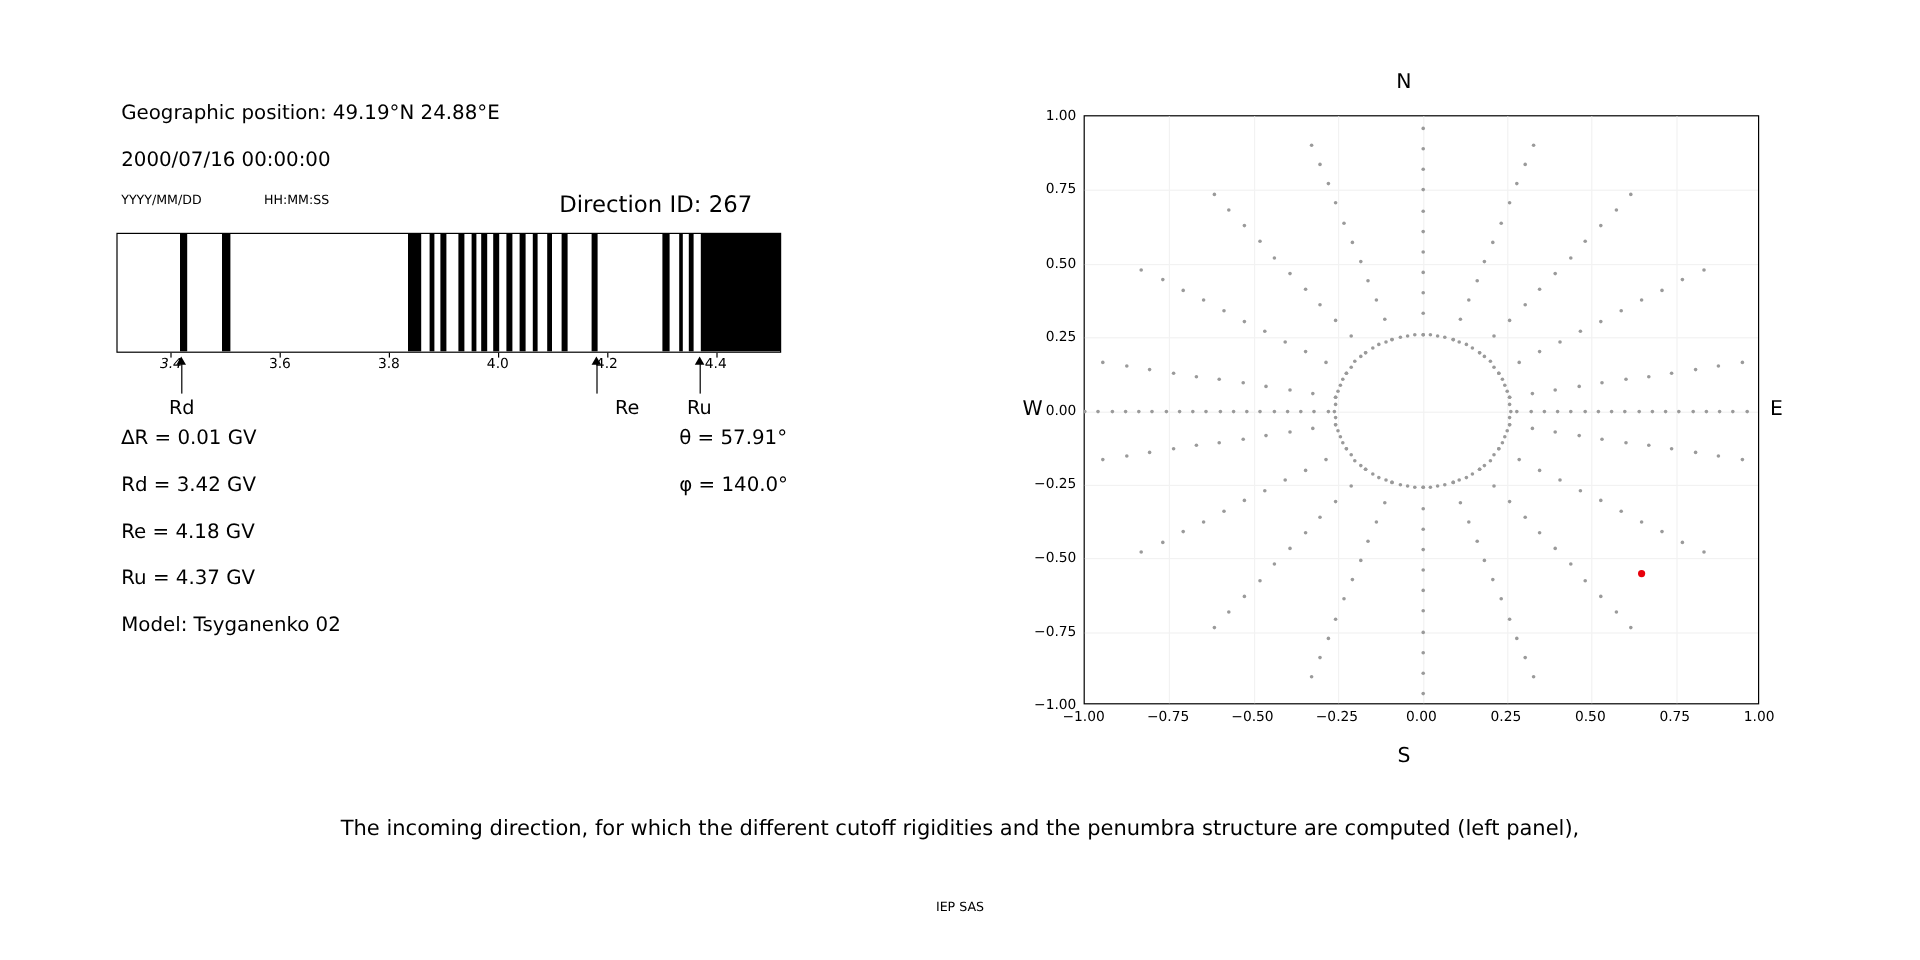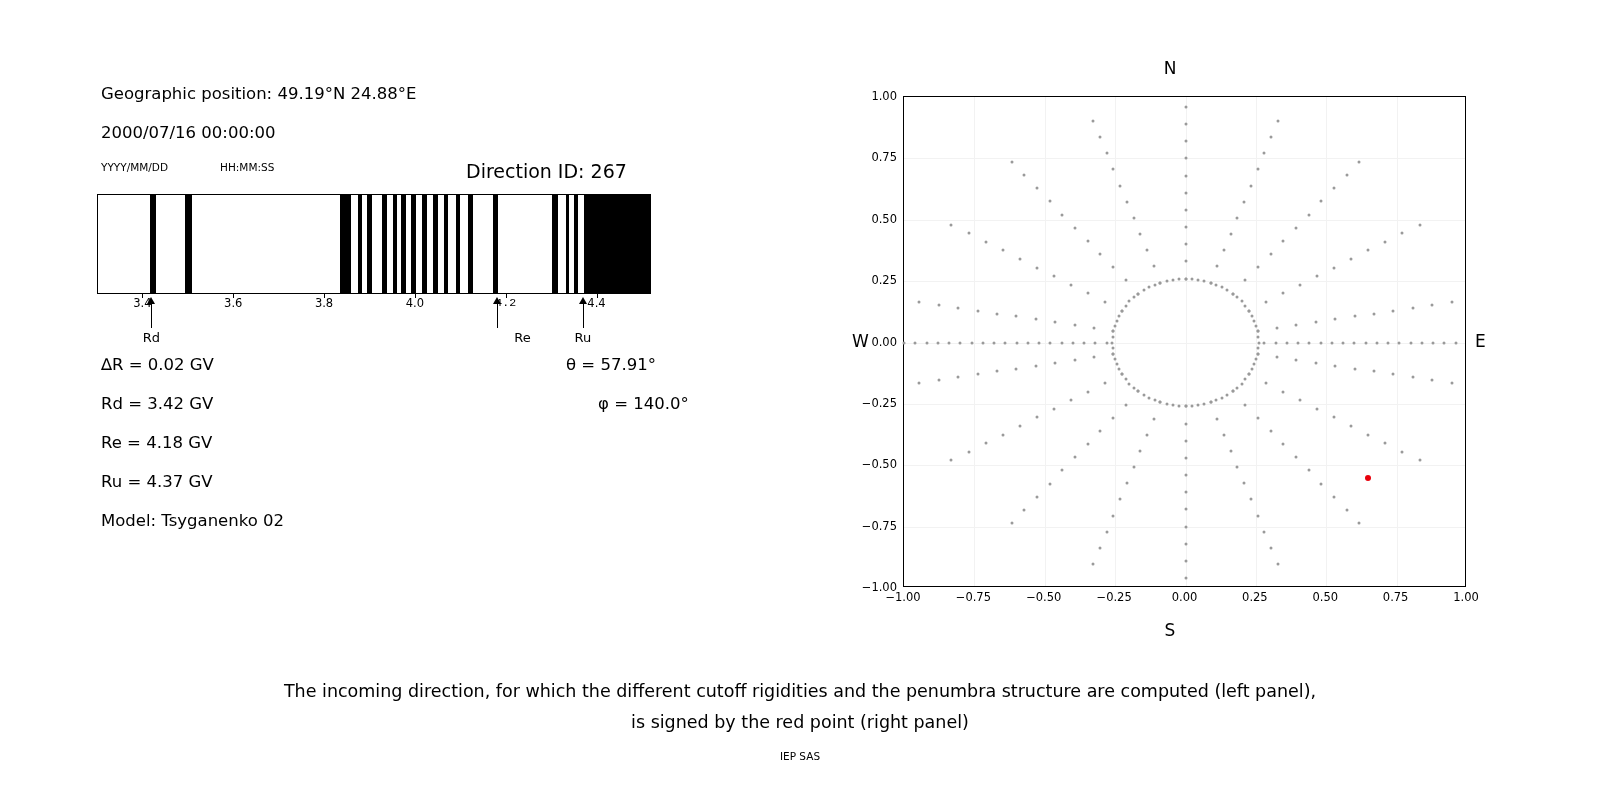--- a/index.html
+++ b/index.html
@@ -68,33 +68,33 @@
   .marker-head {
     position: absolute;
     width: 0; height: 0;
     border-left: 4px solid transparent;
     border-right: 4px solid transparent;
     border-bottom: 7px solid #000;
     transform: translateX(-50%);
   }
   .marker-label {
     position: absolute;
-    font-size: 13px;
+    font-size: 16px;
     transform: translateX(-50%);
   }
 
   
   .value-line { position: absolute; font-size: 16.5px; white-space: nowrap; }
   #val-dR    { left: 101px; top: 355px; }
   #val-Rd    { left: 101px; top: 394px; }
   #val-Re    { left: 101px; top: 433px; }
   #val-Ru    { left: 101px; top: 472px; }
   #val-model { left: 101px; top: 511px; }
   #val-theta { left: 566px; top: 355px; }
-  #val-phi   { left: 598px; top: 394px; }
+  #val-phi   { left: 566px; top: 394px; }
 
   
   #right-panel {
     position: absolute;
     left: 830px; top: 0;
     width: 700px; height: 660px;
   }
   #sky-axes {
     position: absolute;
     left: 73px; top: 96px;
@@ -186,44 +186,44 @@
         <div class="band" style="left: 335.125px; width: 4.54098px;"></div>
         <div class="band" style="left: 346.023px; width: 3.63279px;"></div>
         <div class="band" style="left: 357.83px; width: 4.54098px;"></div>
         <div class="band" style="left: 370.09px; width: 4.54098px;"></div>
         <div class="band" style="left: 395.066px; width: 4.99508px;"></div>
         <div class="band" style="left: 454.098px; width: 5.44918px;"></div>
         <div class="band" style="left: 467.721px; width: 3.63279px;"></div>
         <div class="band" style="left: 475.895px; width: 3.63279px;"></div>
         <div class="band" style="left: 485.885px; width: 68.1148px;"></div>
       </div>
-  <div class="xtick" style="left: 45.4098px;">3.4</div>
+  <div class="xtick" style="left: 45.4098px; font-style: italic;">3.4</div>
       <div style="position: absolute; left: 45.4098px; top: 100px; width: 1px; height: 4px; background: rgb(0, 0, 0);"></div>
       <div class="xtick" style="left: 136.23px;">3.6</div>
       <div style="position: absolute; left: 136.23px; top: 100px; width: 1px; height: 4px; background: rgb(0, 0, 0);"></div>
       <div class="xtick" style="left: 227.049px;">3.8</div>
       <div style="position: absolute; left: 227.049px; top: 100px; width: 1px; height: 4px; background: rgb(0, 0, 0);"></div>
       <div class="xtick" style="left: 317.869px;">4.0</div>
       <div style="position: absolute; left: 317.869px; top: 100px; width: 1px; height: 4px; background: rgb(0, 0, 0);"></div>
-      <div class="xtick" style="left: 408.689px; font-family: Liberation Mono, monospace;">4.2</div>
+      <div class="xtick" style="left: 408.689px;">4.2</div>
       <div style="position: absolute; left: 408.689px; top: 100px; width: 1px; height: 4px; background: rgb(0, 0, 0);"></div>
       <div class="xtick" style="left: 499.508px;">4.4</div>
       <div style="position: absolute; left: 499.508px; top: 100px; width: 1px; height: 4px; background: rgb(0, 0, 0);"></div>
       <div class="marker-arrow" style="left: 54.4918px; top: 108px; height: 26px;"></div>
       <div class="marker-head" style="left: 54.4918px; top: 103px;"></div>
       <div class="marker-label" style="left: 54.4918px; top: 136px;">Rd</div>
       <div class="marker-arrow" style="left: 399.607px; top: 108px; height: 26px;"></div>
       <div class="marker-head" style="left: 399.607px; top: 103px;"></div>
       <div class="marker-label" style="left: 399.607px; top: 136px; margin-left: 26px;">Re</div>
       <div class="marker-arrow" style="left: 485.885px; top: 108px; height: 26px;"></div>
       <div class="marker-head" style="left: 485.885px; top: 103px;"></div>
       <div class="marker-label" style="left: 485.885px; top: 136px;">Ru</div>
     </div>
 
-  <div class="value-line" id="val-dR">∆R = 0.02 GV</div>
+  <div class="value-line" id="val-dR">∆R = 0.01 GV</div>
   <div class="value-line" id="val-Rd">Rd = 3.42 GV</div>
   <div class="value-line" id="val-Re">Re = 4.18 GV</div>
   <div class="value-line" id="val-Ru">Ru = 4.37 GV</div>
   <div class="value-line" id="val-model">Model: Tsyganenko 02</div>
   <div class="value-line" id="val-theta">θ = 57.91°</div>
   <div class="value-line" id="val-phi">φ = 140.0°</div>
 </div>
 
 <div id="right-panel">
   <div id="sky-axes">
@@ -569,15 +569,14 @@
     <div class="sky-ytick" style="top: 402.875px; right: 633px;">−0.25</div>
     <div class="sky-ytick" style="top: 341.5px; right: 633px;">0.00</div>
     <div class="sky-ytick" style="top: 280.125px; right: 633px;">0.25</div>
     <div class="sky-ytick" style="top: 218.75px; right: 633px;">0.50</div>
     <div class="sky-ytick" style="top: 157.375px; right: 633px;">0.75</div>
     <div class="sky-ytick" style="top: 96px; right: 633px;">1.00</div>
   </div>
 
 <div id="caption">
   <div>The incoming direction, for which the different cutoff rigidities and the penumbra structure are computed (left panel),</div>
-  <div>is signed by the red point (right panel)</div>
 </div>
 <div id="footer">IEP SAS</div>
 
 </body></html>

